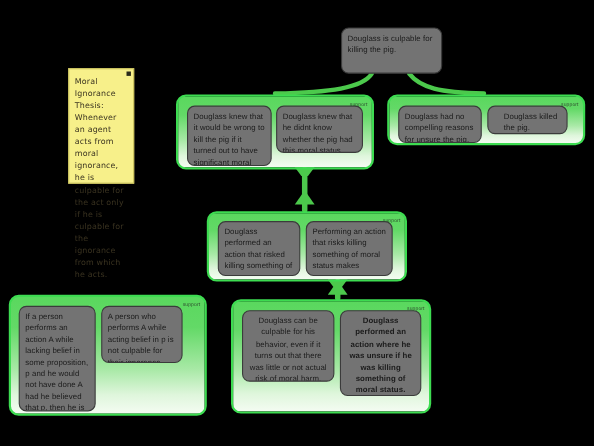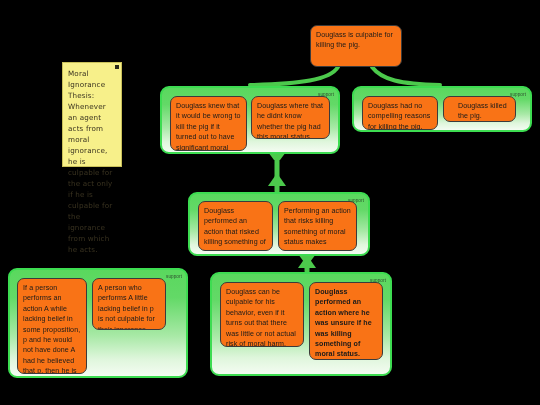--- a/index.html
+++ b/index.html
@@ -9,21 +9,21 @@
     background:#000000;
   }
   #canvas{position:absolute;inset:0;width:540px;height:405px;}
 
   
   #wires{position:absolute;left:0;top:0;width:540px;height:405px;z-index:1;}
 
   
   .claim{
     position:absolute;z-index:3;
-    background:#f97316;
+    background:#737373;
     border:1px solid #3b3b3b;
     border-radius:7px;
     box-sizing:border-box;
     padding:4px 5px 3px 5px;
     font-size:7.1px;
     line-height:10.4px;
     color:#1a1a1a;
     letter-spacing:0.01em;
     overflow:hidden;
   }
@@ -76,21 +76,21 @@
   #b2{left:89px;top:8px;width:73px;height:26px;padding-left:14px;}
 
   #grp-c{left:188px;top:192px;width:182px;height:64px;}
   #c1{left:8px;top:7px;width:75px;height:50px;}
   #c2{left:88px;top:7px;width:79px;height:50px;}
 
   #grp-d{left:8px;top:268px;width:180px;height:110px;}
   #d1{left:7px;top:8px;width:70px;height:96px;}
   #d2{left:82px;top:8px;width:74px;height:52px;}
 
-  #grp-e{left:210px;top:272px;width:182px;height:104px;}
+  #grp-e{left:210px;top:272px;width:182px;height:104px;text-align:center;}
   #e1{left:8px;top:8px;width:84px;height:65px;}
   #e2{left:97px;top:8px;width:74px;height:78px;font-weight:bold;}
 
   #note-1{left:62px;top:62px;width:60px;height:105px;}
   #note-2{left:84px;top:183px;width:62px;height:53px;}
 </style>
 </head>
 <body>
 
 <div id="canvas">
@@ -113,39 +113,39 @@
       <path d="M268,152 L286,152 L280,160 L274,160 Z"></path>
       <path d="M298,254 L316,254 L310,262 L304,262 Z"></path>
     </g>
   </svg>
 
   <div class="claim" id="root-claim">Douglass is culpable for killing the pig.</div>
 
   <div class="group" id="grp-a">
     <span class="support-tag">support</span>
     <div class="claim" id="a1">Douglass knew that it would be wrong to kill the pig if it turned out to have significant moral status.</div>
-    <div class="claim" id="a2">Douglass where that he didnt know whether the pig had this moral status.</div>
+    <div class="claim" id="a2">Douglass knew that he didnt know whether the pig had this moral status.</div>
   </div>
 
   <div class="group" id="grp-b">
     <span class="support-tag">support</span>
-    <div class="claim" id="b1">Douglass had no compelling reasons for killing the pig.</div>
+    <div class="claim" id="b1">Douglass had no compelling reasons for unsure the pig.</div>
     <div class="claim" id="b2">Douglass killed the pig.</div>
   </div>
 
   <div class="group" id="grp-c">
     <span class="support-tag">support</span>
     <div class="claim" id="c1">Douglass performed an action that risked killing something of moral status.</div>
     <div class="claim" id="c2">Performing an action that risks killing something of moral status makes Douglass culpable.</div>
   </div>
 
   <div class="group" id="grp-d">
     <span class="support-tag">support</span>
     <div class="claim" id="d1">If a person performs an action A while lacking belief in some proposition, p and he would not have done A had he believed that p, then he is acting from ignorance.</div>
-    <div class="claim" id="d2">A person who performs A little lacking belief in p is not culpable for their ignorance.</div>
+    <div class="claim" id="d2">A person who performs A while acting belief in p is not culpable for their ignorance.</div>
   </div>
 
   <div class="group" id="grp-e">
     <span class="support-tag">support</span>
     <div class="claim" id="e1">Douglass can be culpable for his behavior, even if it turns out that there was little or not actual risk of moral harm.</div>
     <div class="claim" id="e2">Douglass performed an action where he was unsure if he was killing something of moral status.</div>
   </div>
 
   <div class="note" id="note-1">
     <span class="pin"></span>

